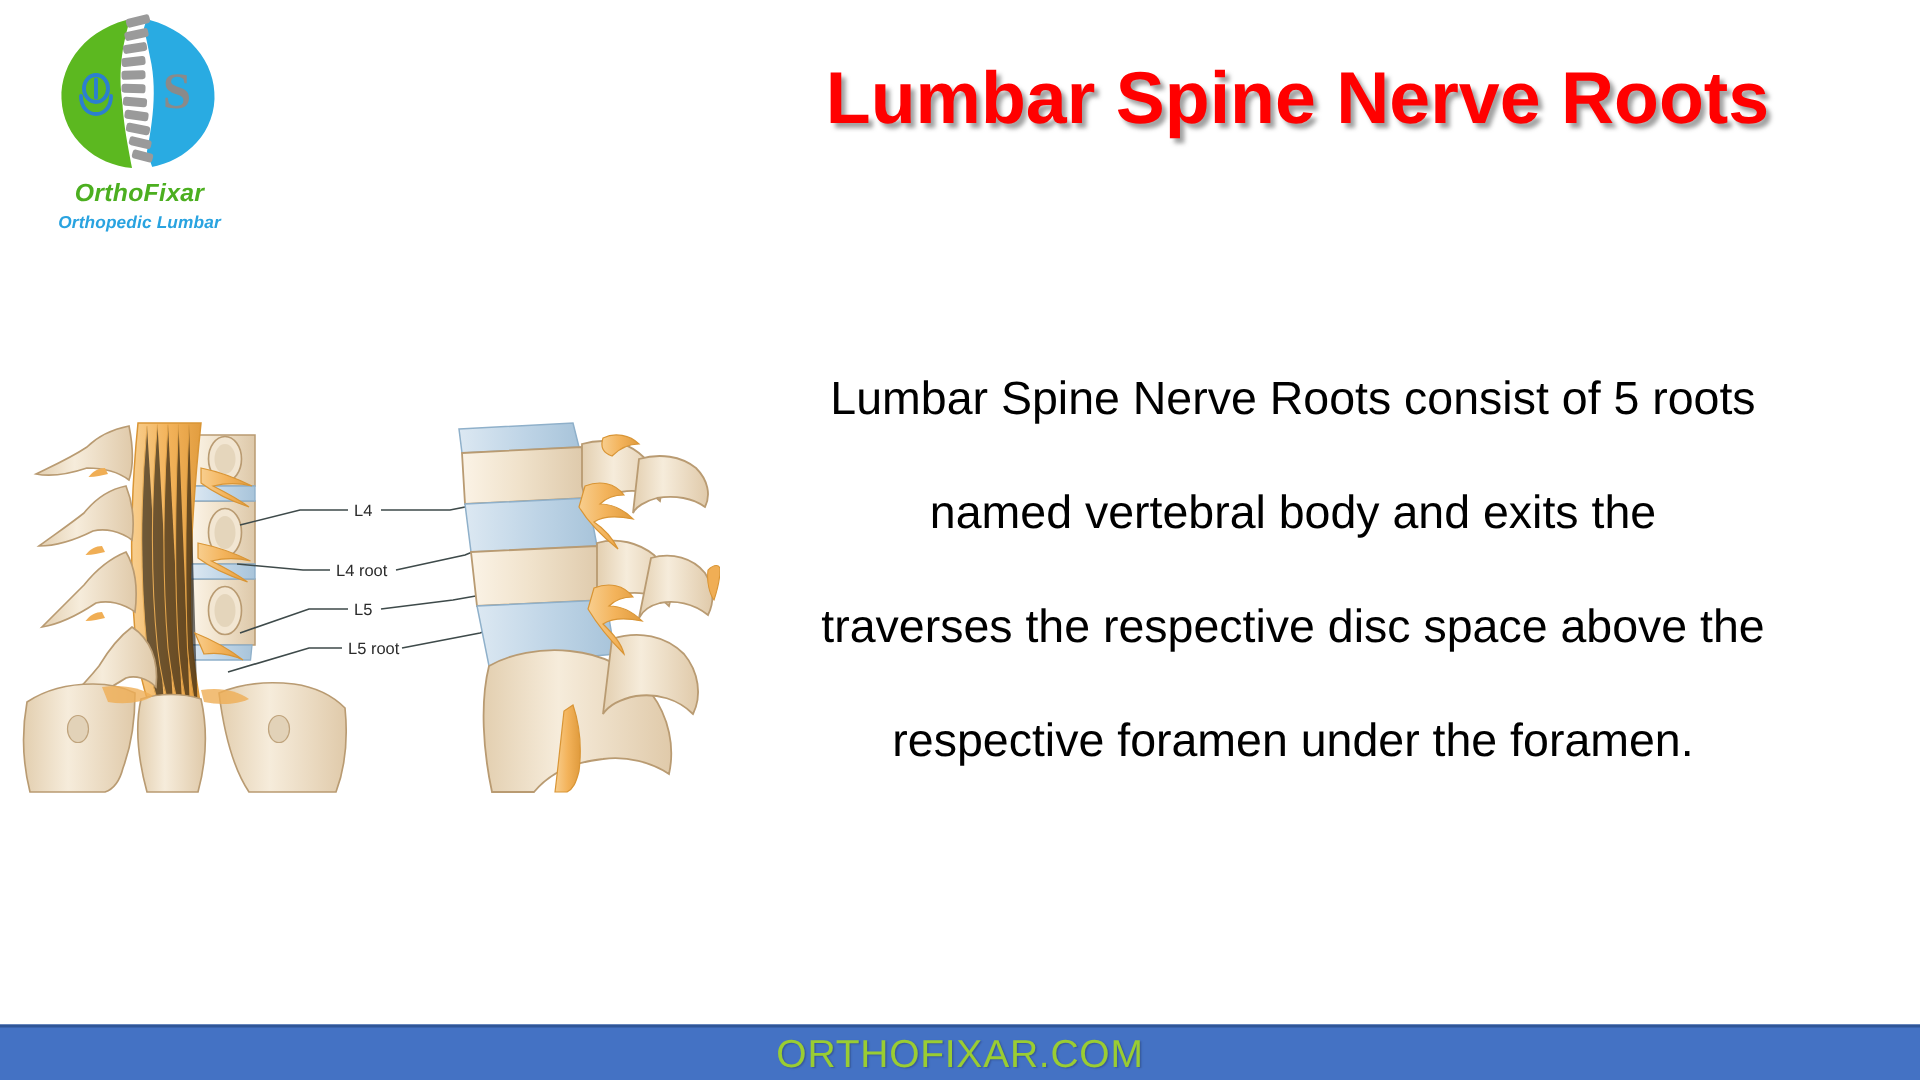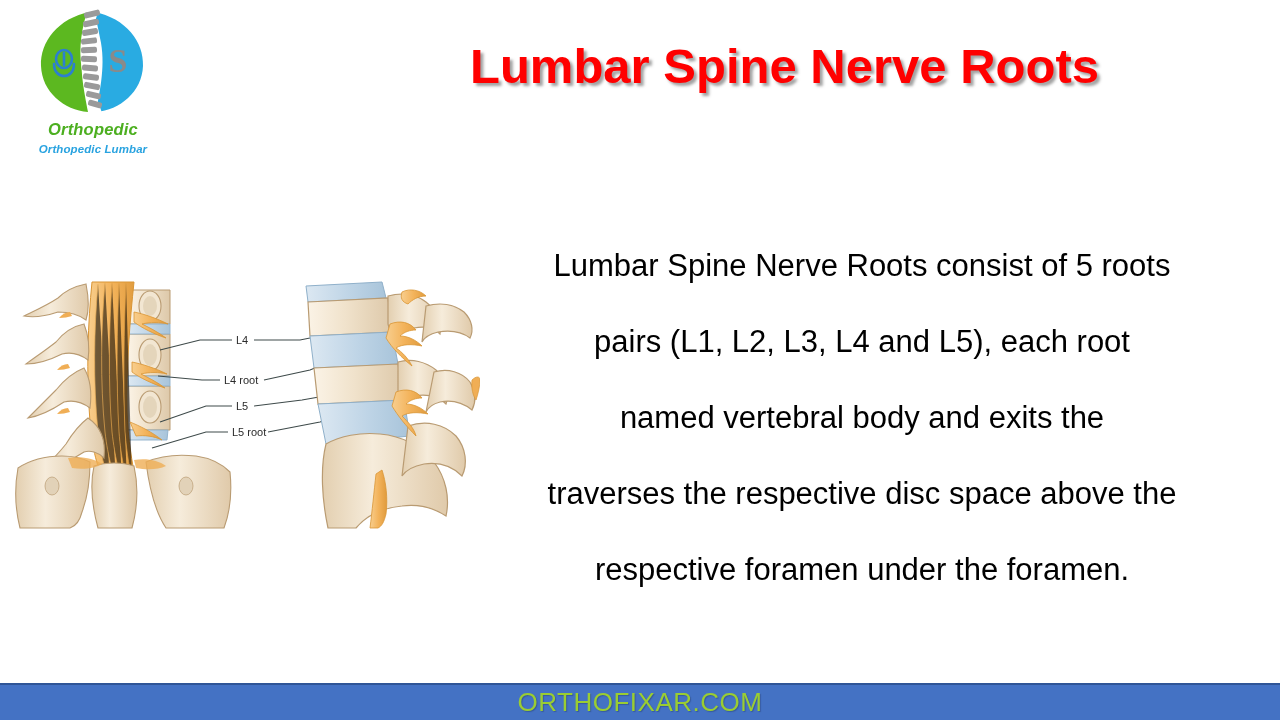--- a/index.html
+++ b/index.html
@@ -54,20 +54,21 @@
     color: #29A3E0;
     letter-spacing: .1px;
   }
 
   
   #page-title {
     position: absolute;
     left: 470px;
     top: 38px;
     width: 790px;
+    text-align: center;
     font-size: 49px;
     font-weight: bold;
     color: #FF0000;
     text-shadow: 3px 3px 3px rgba(110,110,110,.65);
     white-space: nowrap;
     font-stretch: condensed;
   }
 
   
   #body-copy {
@@ -148,29 +149,28 @@
       <g stroke="#2C7FD0" stroke-width="2.6" fill="none" stroke-linecap="round">
         <ellipse cx="32" cy="53" rx="8" ry="9"></ellipse>
         <path d="M32 47 L32 59"></path>
         <path d="M22 58 C22 66 27 70 32 70 C37 70 42 66 42 58"></path>
       </g>
 
       <text x="86" y="66" font-family="&quot;Liberation Serif&quot;, serif" font-size="34" font-weight="bold" fill="#8A8A8A" text-anchor="middle">S</text>
     </svg>
   </div>
 
-  <div id="logo-wordmark">Orthopedic</div>
+  <div id="logo-wordmark">OrthoFixar</div>
   <div id="logo-tagline">Orthopedic Lumbar</div>
 </div>
 
 <div id="page-title">Lumbar Spine Nerve Roots</div>
 
 <div id="body-copy">
   <span class="line">Lumbar Spine Nerve Roots consist of 5 roots</span>
-  <span class="line">pairs (L1, L2, L3, L4 and L5), each root</span>
   <span class="line">named vertebral body and exits the</span>
   <span class="line">traverses the respective disc space above the</span>
   <span class="line">respective foramen under the foramen.</span>
 </div>
 
 <div id="illustration">
 <svg width="470" height="258" viewBox="0 0 470 258" xmlns="http://www.w3.org/2000/svg">
   <defs>
     <linearGradient id="boneG" x1="0" y1="0" x2="1" y2="0">
       <stop offset="0%" stop-color="#FBF3E6"></stop>

